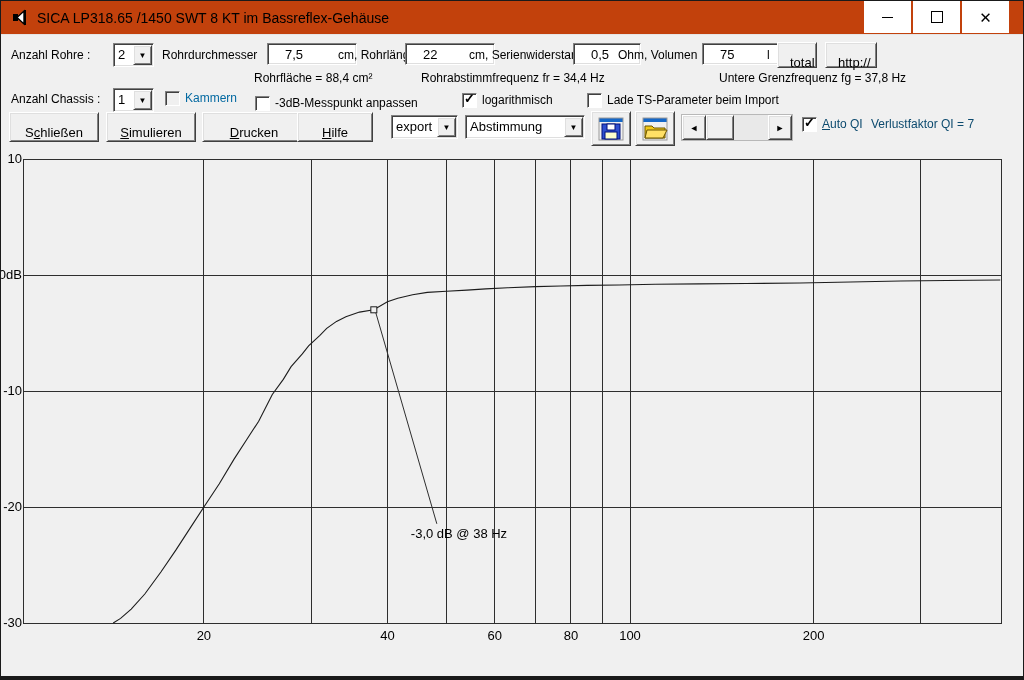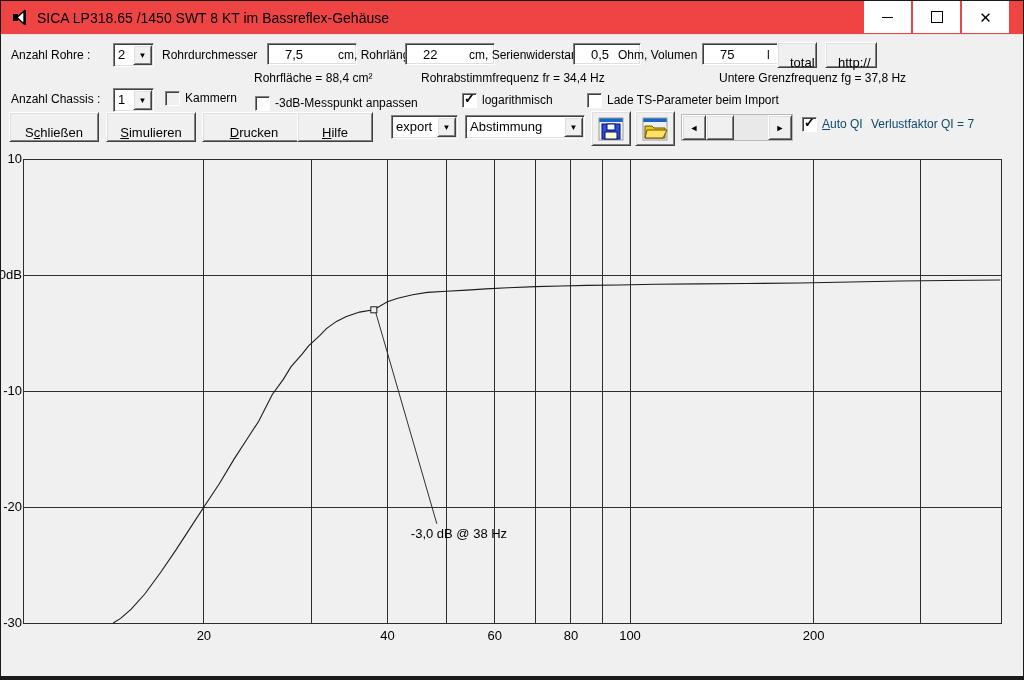--- a/index.html
+++ b/index.html
@@ -3,35 +3,35 @@
 <meta charset="utf-8">
 <style>
   html,body{margin:0;padding:0;background:#c8c8c8;}
   #window{
     position:relative;width:1022px;height:675px;background:#f0f0f0;
     border:1px solid #1a1a1a;border-bottom:4px solid #1a1a1a;
     font-family:"Liberation Sans",sans-serif;font-size:12px;color:#000;
     overflow:hidden;
   }
   
-  #titlebar{position:absolute;left:0;top:0;width:100%;height:33px;background:#ef4444;border-bottom:1px solid #e5e5e5;}
+  #titlebar{position:absolute;left:0;top:0;width:100%;height:33px;background:#c2410c;border-bottom:1px solid #e5e5e5;}
   #titlebar .title{position:absolute;left:36px;top:9px;font-size:14px;white-space:nowrap;}
   .appicon{position:absolute;left:11px;top:8px;width:17px;height:17px;}
   .capbtn{position:absolute;top:0;width:47px;height:32px;display:flex;align-items:center;justify-content:center;background:#fff;}
   .glyph-min{width:11px;height:1px;background:#000;display:block;}
   .glyph-max{width:10px;height:10px;border:1px solid #000;display:block;}
   .glyph-close{font-size:15px;line-height:15px;color:#000;}
   
   .raised{background:#f0f0f0;border:1px solid;border-color:#ffffff #404040 #404040 #ffffff;
           box-shadow:inset 1px 1px 0 #dfdfdf, inset -1px -1px 0 #808080;}
   .sunken{background:#ffffff;border:1px solid;border-color:#808080 #ffffff #ffffff #808080;
           box-shadow:inset 1px 1px 0 #404040, inset -1px -1px 0 #dfdfdf;}
   .lbl{position:absolute;white-space:nowrap;}
   .navy{color:#0c4a6e;}
-  .gray{color:#000000;}
+  .gray{color:#0369a1;}
   button{font-family:"Liberation Sans",sans-serif;font-size:13px;color:#000;cursor:pointer;padding:12px;}
   .btn{position:absolute;}
   input.fld{position:absolute;font-family:"Liberation Sans",sans-serif;font-size:13px;
       padding:2px 17px;outline:none;}
   .combo{position:absolute;}
   .combo .val{position:absolute;left:4px;top:3px;font-size:13px;white-space:nowrap;}
   .combo .arrowbtn{position:absolute;right:1px;top:1px;bottom:1px;width:17px;
       display:flex;align-items:center;justify-content:center;font-size:8px;cursor:pointer;}
   .cb{position:absolute;width:13px;height:13px;background:#fff;border:1px solid;
       border-color:#808080 #fff #fff #808080;box-shadow:inset 1px 1px 0 #404040;cursor:pointer;}

